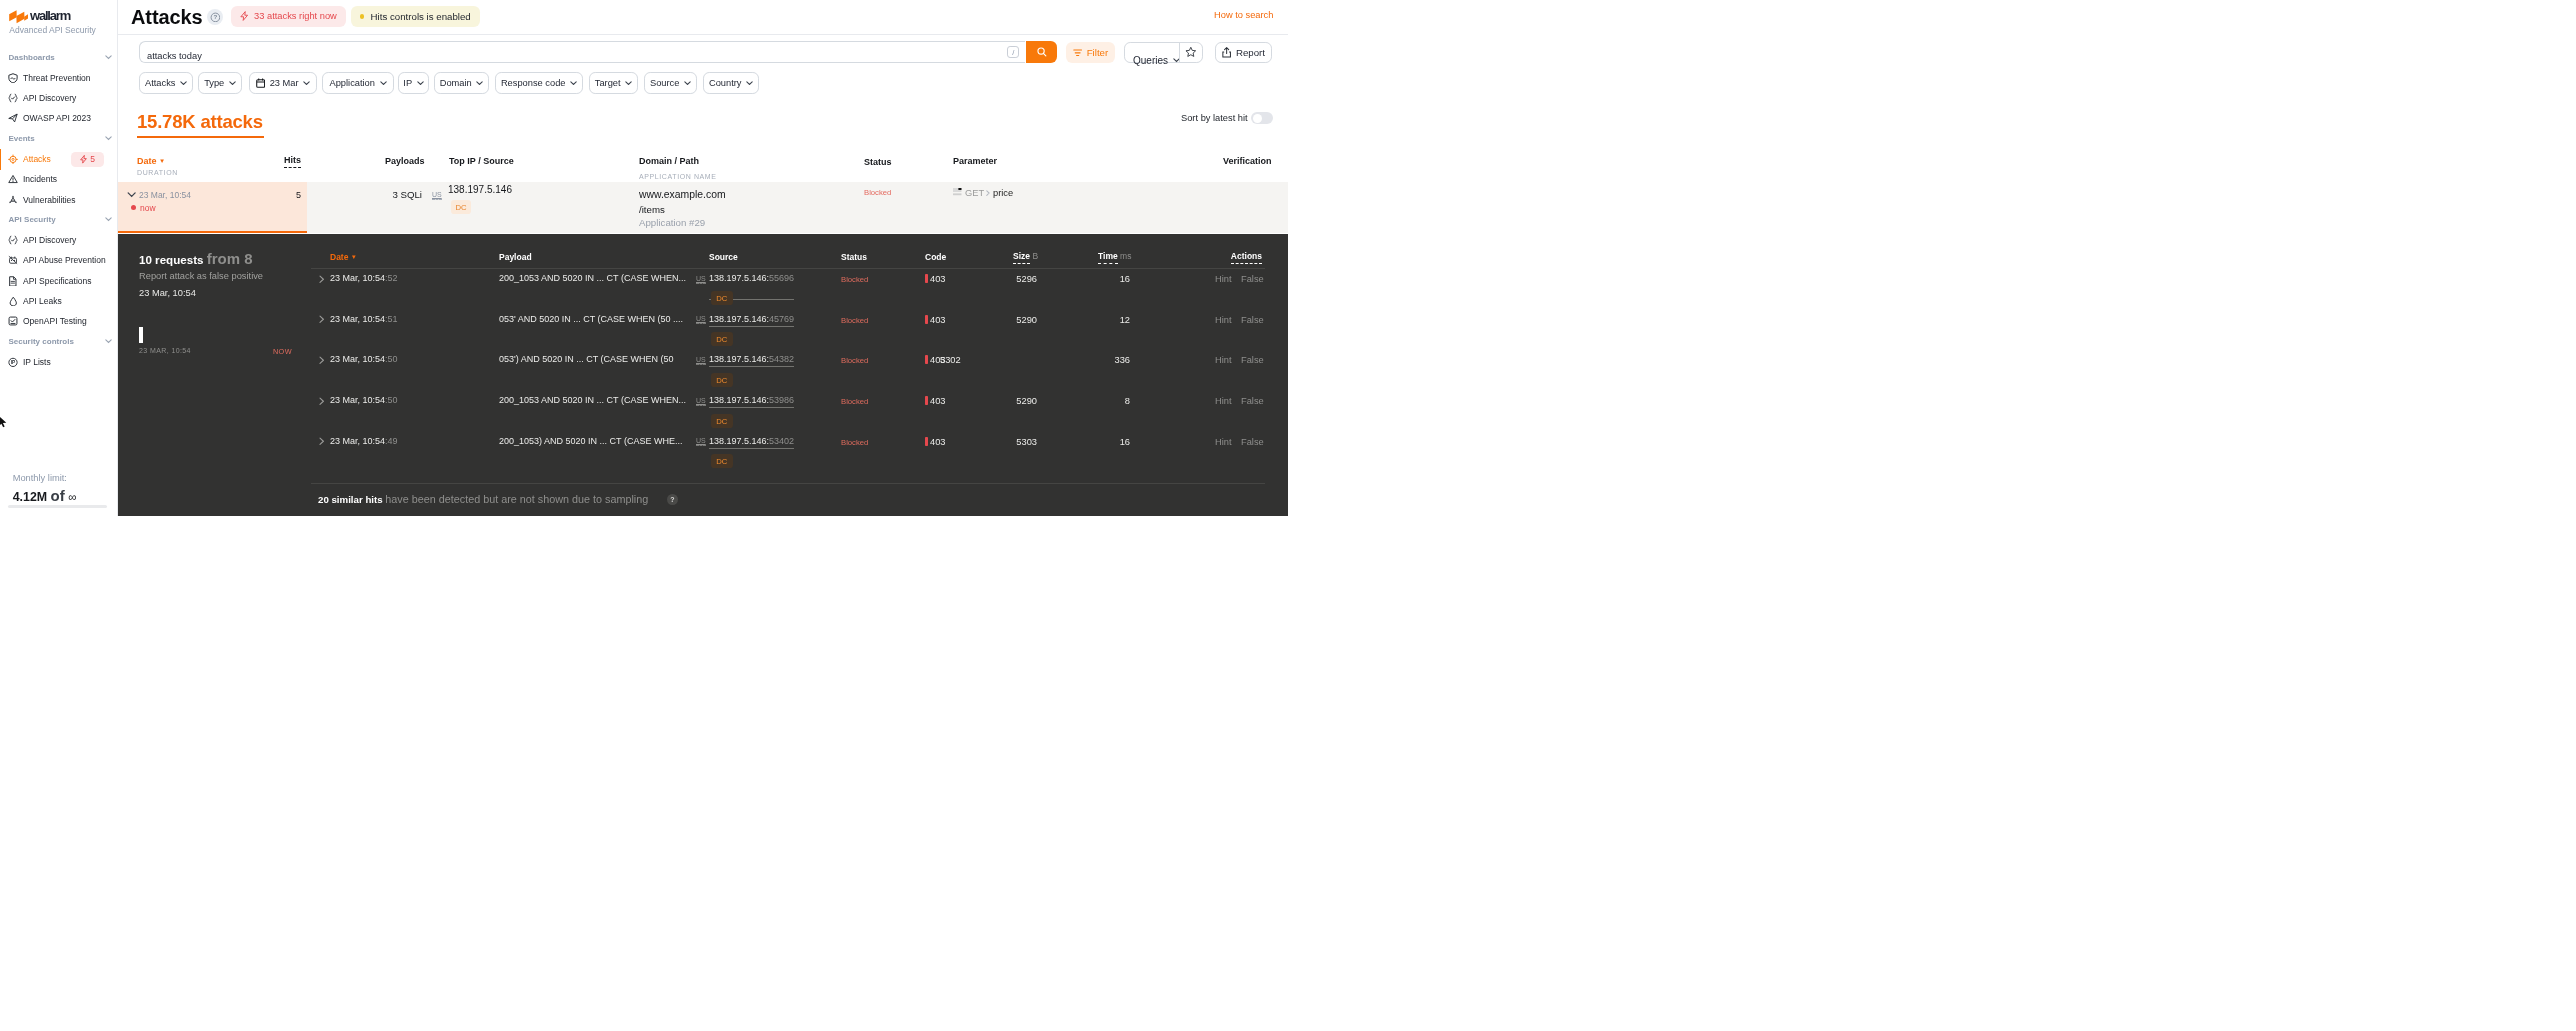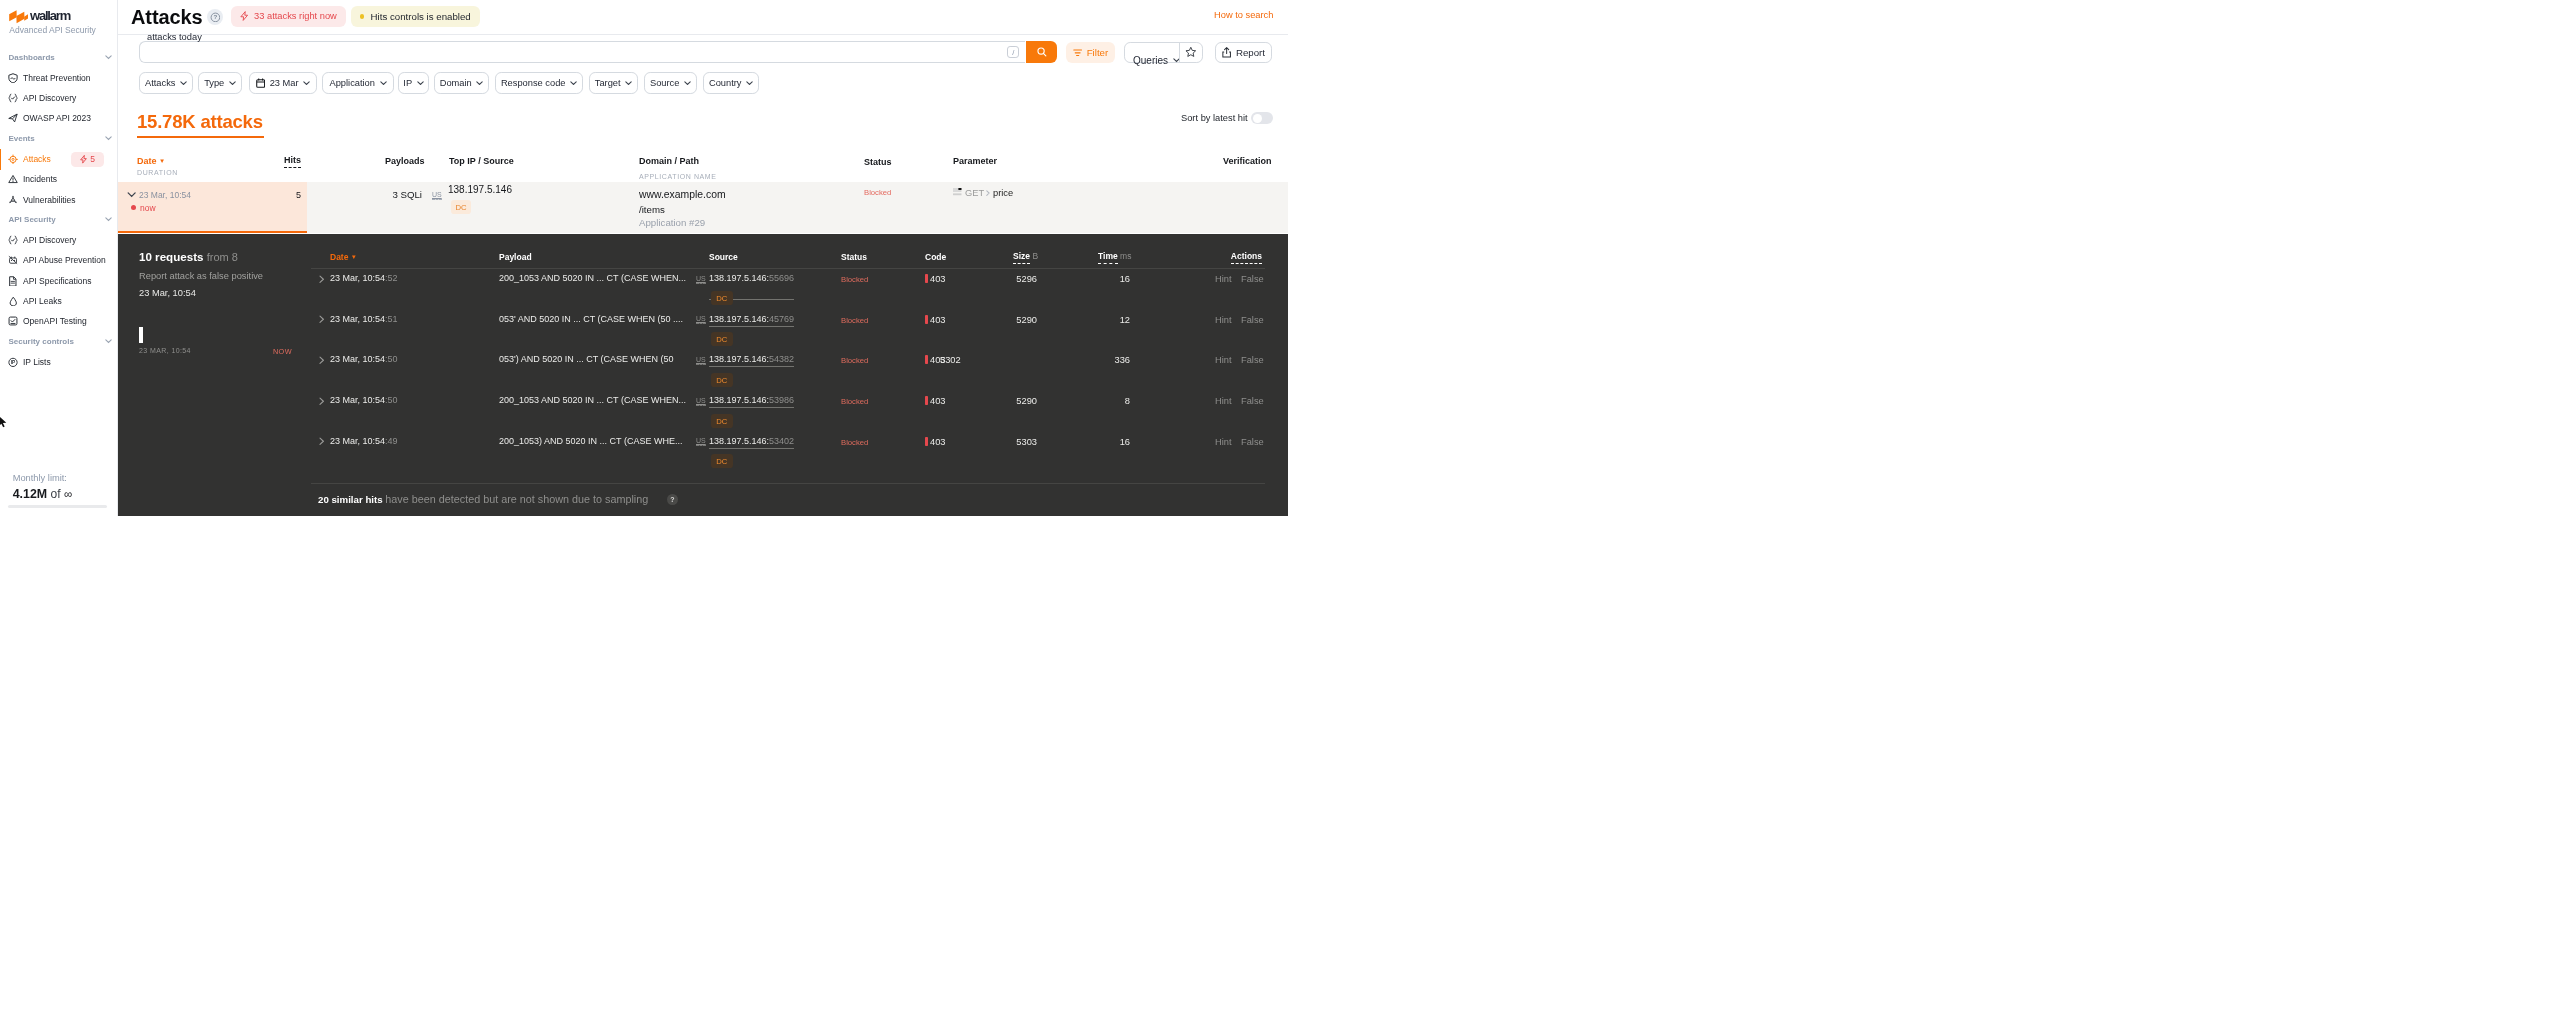--- a/index.html
+++ b/index.html
@@ -185,21 +185,21 @@
           </svg>
         </span>
       <span class="lb">IP Lists</span>
     </div>
 
     <svg class="abs" style="left:-0.8px;top:416px" width="7.7" height="12.4" viewBox="0 0 10 16">
         <path d="M0 0 L9.5 8.6 L5.1 9 L7.4 13.6 L5.4 14.6 L3.1 10 L0 13 Z" fill="#111"></path>
       </svg>
 
     <div class="abs" style="left:12.7px;top:473px;font-size:9.3px;color:#8D99AB">Monthly limit:</div>
-    <div class="abs" style="left:12.7px;top:487px;font-size:12.4px;font-weight:bold;color:#17191D">4.12M <span style="font-size:12px;font-weight:normal;color:#3A3F46">of</span> <span style="font-weight:normal;font-size:11.6px;color:#17191D">∞</span></div>
+    <div class="abs" style="left:12.7px;top:487px;font-size:12.4px;font-weight:bold;color:#17191D">4.12M <span style="font-size:15px;font-weight:bold;color:#3A3F46">of</span> <span style="font-weight:normal;font-size:11.6px;color:#17191D">∞</span></div>
     <div class="abs" style="left:8px;top:505px;width:99px;height:3.1px;border-radius:1.5px;background:#E9EAEC"></div>
   </div>
   <div id="main">
 
     <div class="abs" style="left:131px;top:5.8px;font-size:20px;font-weight:bold;color:#0B0C0E;letter-spacing:-0.1px">Attacks</div>
     <div class="abs ct" style="left:207px;top:9px;width:16px;height:16px;border-radius:50%;background:#E9EDF2;justify-content:center">
       <svg width="10.8" height="10.8" viewBox="0 0 15 15">
           <circle cx="7.5" cy="7.5" r="6" stroke="#7C8796" stroke-width="1.2" fill="none"></circle>
           <text x="7.5" y="10.4" text-anchor="middle" font-family="Liberation Sans, sans-serif" font-size="8.5" font-weight="bold" fill="#7C8796">?</text>
         </svg>
@@ -211,21 +211,21 @@
       <span style="font-size:9.3px;color:#E5484D">33 attacks right now</span>
     </div>
     <div class="abs ct" style="left:351px;top:6.2px;width:129px;height:20.5px;border-radius:6.2px;background:#F8F5DC;justify-content:center;gap:6.2px;white-space:nowrap">
       <span style="width:4.2px;height:4.2px;border-radius:50%;background:#ECC124;flex:none"></span>
       <span style="font-size:9.7px;color:#23272E">Hits controls is enabled</span>
     </div>
     <div class="abs" style="left:1214px;top:9.7px;font-size:9.3px;color:#F4690B">How to search</div>
     <div class="abs" style="left:118px;top:34px;width:1170px;height:0.8px;background:#E8EAEE"></div>
 
     <div class="abs" style="left:139px;top:41px;width:886px;height:22.4px;border:0.8px solid #D5DAE0;border-radius:6.2px 0 0 6.2px;border-right:none"></div>
-    <div class="abs ct" style="left:147px;top:24px;height:25px;font-size:9.3px;color:#1F2430">attacks today</div>
+    <div class="abs ct" style="left:147px;top:43px;height:25px;font-size:9.3px;color:#1F2430">attacks today</div>
     <div class="abs ct" style="left:1007px;top:46px;width:12.4px;height:12.4px;border:0.8px solid #C9CED6;border-radius:3.1px;justify-content:center;font-size:7.7px;color:#8D99AB">/</div>
     <div class="abs ct" style="left:1026px;top:41px;width:31px;height:22.4px;border-radius:0 6.2px 6.2px 0;background:#F8790A;justify-content:center">
       <svg width="11.6" height="11.6" viewBox="0 0 16 16">
           <circle cx="7" cy="7" r="4.3" stroke="#fff" stroke-width="1.6" fill="none"></circle>
           <path d="M10.2 10.2 L13.6 13.6" stroke="#fff" stroke-width="1.6" stroke-linecap="round"></path>
         </svg>
     </div>
     <div class="abs ct" style="left:1066px;top:42px;width:49px;height:21px;border-radius:6.2px;background:#FEF0E5;justify-content:center;gap:4.6px">
       <svg class="chv" width="9.3" height="7.7" viewBox="0 0 13 11">
           <path d="M1 1.5 H12 M3 5.5 H10 M5 9.5 H8" stroke="#F8790A" stroke-width="1.6" stroke-linecap="round"></path>
@@ -326,21 +326,21 @@
         <rect x="0" y="7" width="11" height="2.4" fill="#CFCFCF"></rect>
       </svg>
     <div class="abs" style="left:965px;top:188px;font-size:9.3px;color:#9A9A9A">GET</div>
     <svg class="abs" style="left:986px;top:190px" width="3.9" height="6.2" viewBox="0 0 5 8">
         <path d="M1 1 L4 4 L1 7" stroke="#B3B8C0" stroke-width="1.3" fill="none" stroke-linecap="round"></path>
       </svg>
     <div class="abs" style="left:993px;top:188px;font-size:9.3px;color:#1F1F1F">price</div>
   </div>
   <div id="darkwrap">
     <div id="dark"></div>
-    <div class="abs" style="left:139px;top:250px;font-size:11.6px;font-weight:bold;color:#FFF;white-space:nowrap">10 requests <span style="font-weight:normal;color:#8F8F8D;font-size:11px">from 8</span></div>
+    <div class="abs" style="left:139px;top:250px;font-size:11.6px;font-weight:bold;color:#FFF;white-space:nowrap">10 requests <span style="font-weight:bold;color:#8F8F8D;font-size:15px">from 8</span></div>
     <div class="abs" style="left:139px;top:271px;font-size:9.3px;color:#A2A29F">Report attack as false positive</div>
     <div class="abs" style="left:139px;top:288px;font-size:9.3px;color:#E8E8E6">23 Mar, 10:54</div>
     <div class="abs" style="left:139px;top:327px;width:3.6px;height:16px;background:#FFF"></div>
     <div class="abs" style="left:139px;top:347px;font-size:7px;color:#8F8F8D;letter-spacing:0.4px">23 MAR, 10:54</div>
     <div class="abs" style="left:261px;top:347px;width:31px;font-size:7.3px;color:#E06C5E;text-align:right;letter-spacing:0.4px">NOW</div>
 
     <div class="dhdr" style="left:330px;top:252px;color:#F4690B">Date <span style="font-size:6.2px;position:relative;top:-1.2px">▼</span></div>
     <div class="dhdr" style="left:499px;top:252px">Payload</div>
     <div class="dhdr" style="left:709px;top:252px">Source</div>
     <div class="dhdr" style="left:841px;top:252px">Status</div>

